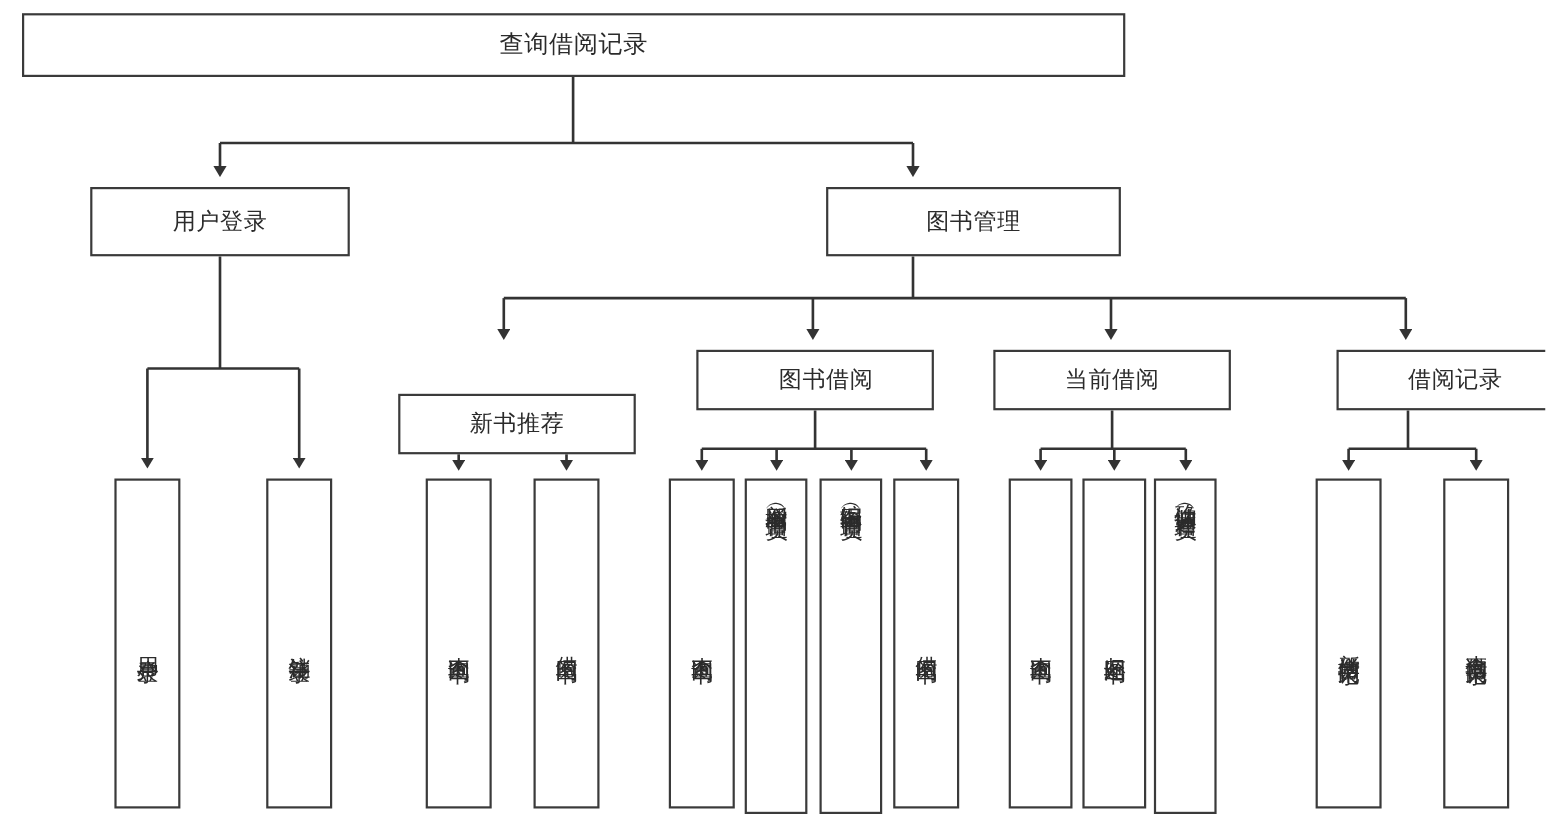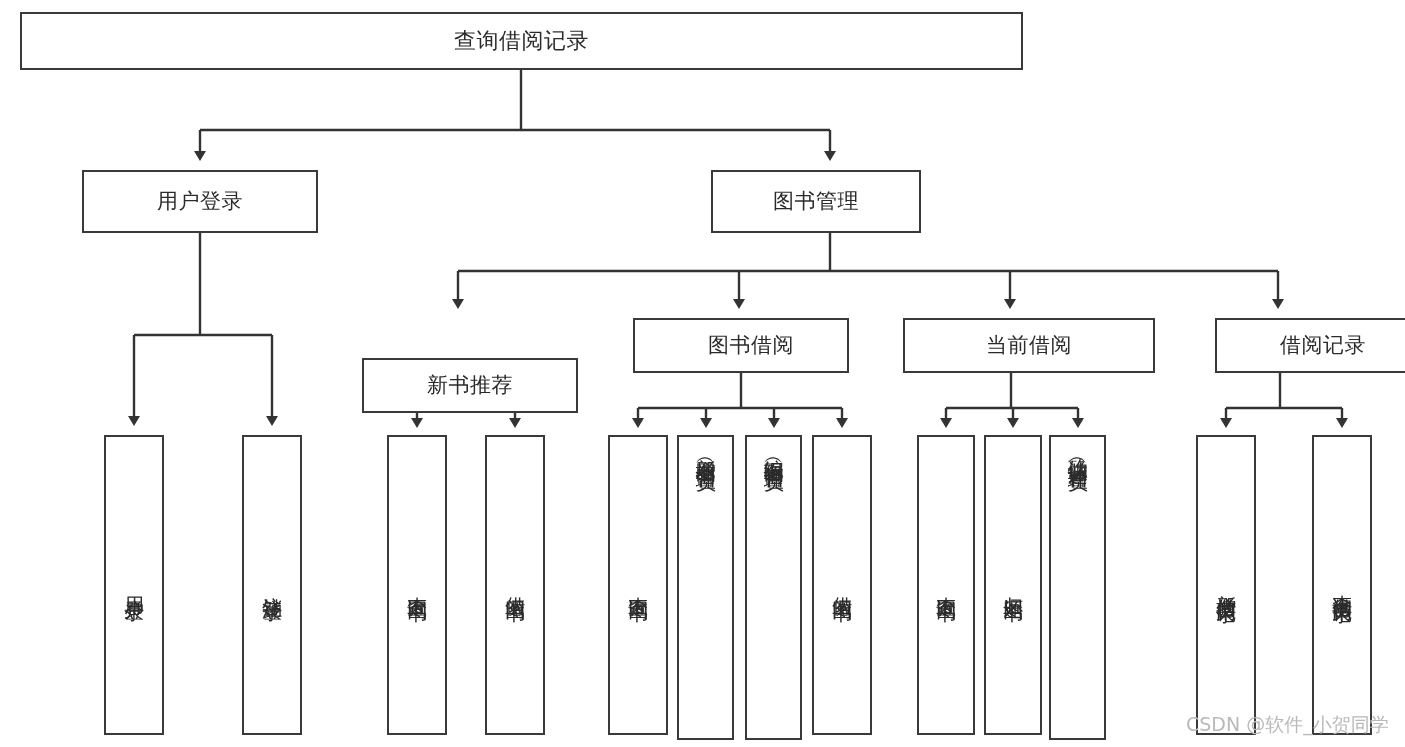--- a/index.html
+++ b/index.html
@@ -134,31 +134,31 @@
     </g>
   </svg>
 
   <div class="node horiz root" style="left:20px; top:12px; width:1003px; height:58px;">
     <span class="label">查询借阅记录</span>
   </div>
 
   <div class="node horiz" style="left:82px; top:170px; width:236px; height:63px;">
     <span class="label">用户登录</span>
   </div>
-  <div class="node horiz" style="left:711px; top:170px; width:210px; height:63px;">
+  <div class="node horiz" style="left:751px; top:170px; width:268px; height:63px;">
     <span class="label">图书管理</span>
   </div>
 
   <div class="node horiz" style="left:362px; top:318px; width:216px; height:55px;margin-top:40px;">
     <span class="label">新书推荐</span>
   </div>
   <div class="node horiz" style="left:633px; top:318px; width:216px; height:55px;padding-left:20px;">
     <span class="label">图书借阅</span>
   </div>
-  <div class="node horiz" style="left:903px; top:318px; width:252px; height:55px;">
+  <div class="node horiz" style="left:903px; top:318px; width:216px; height:55px;">
     <span class="label">当前借阅</span>
   </div>
   <div class="node horiz" style="left:1172px; top:318px; width:216px; height:55px;margin-left:43px;">
     <span class="label">借阅记录</span>
   </div>
 
   <div class="node vert centered" style="left:104px; top:435px; width:60px; height:300px;">
     <span class="label">用户登录</span>
   </div>
   <div class="node vert centered" style="left:242px; top:435px; width:60px; height:300px;">
@@ -195,15 +195,14 @@
     <span class="label">确认归还（管理员）</span>
   </div>
 
   <div class="node vert centered" style="left:1196px; top:435px; width:60px; height:300px;">
     <span class="label">新增借阅记录</span>
   </div>
   <div class="node vert centered" style="left:1312px; top:435px; width:60px; height:300px;">
     <span class="label">查询借阅记录</span>
   </div>
 
-  <div class="watermark">CSDN @软件_小贺同学</div>
 
 </div>
 
 </body></html>

